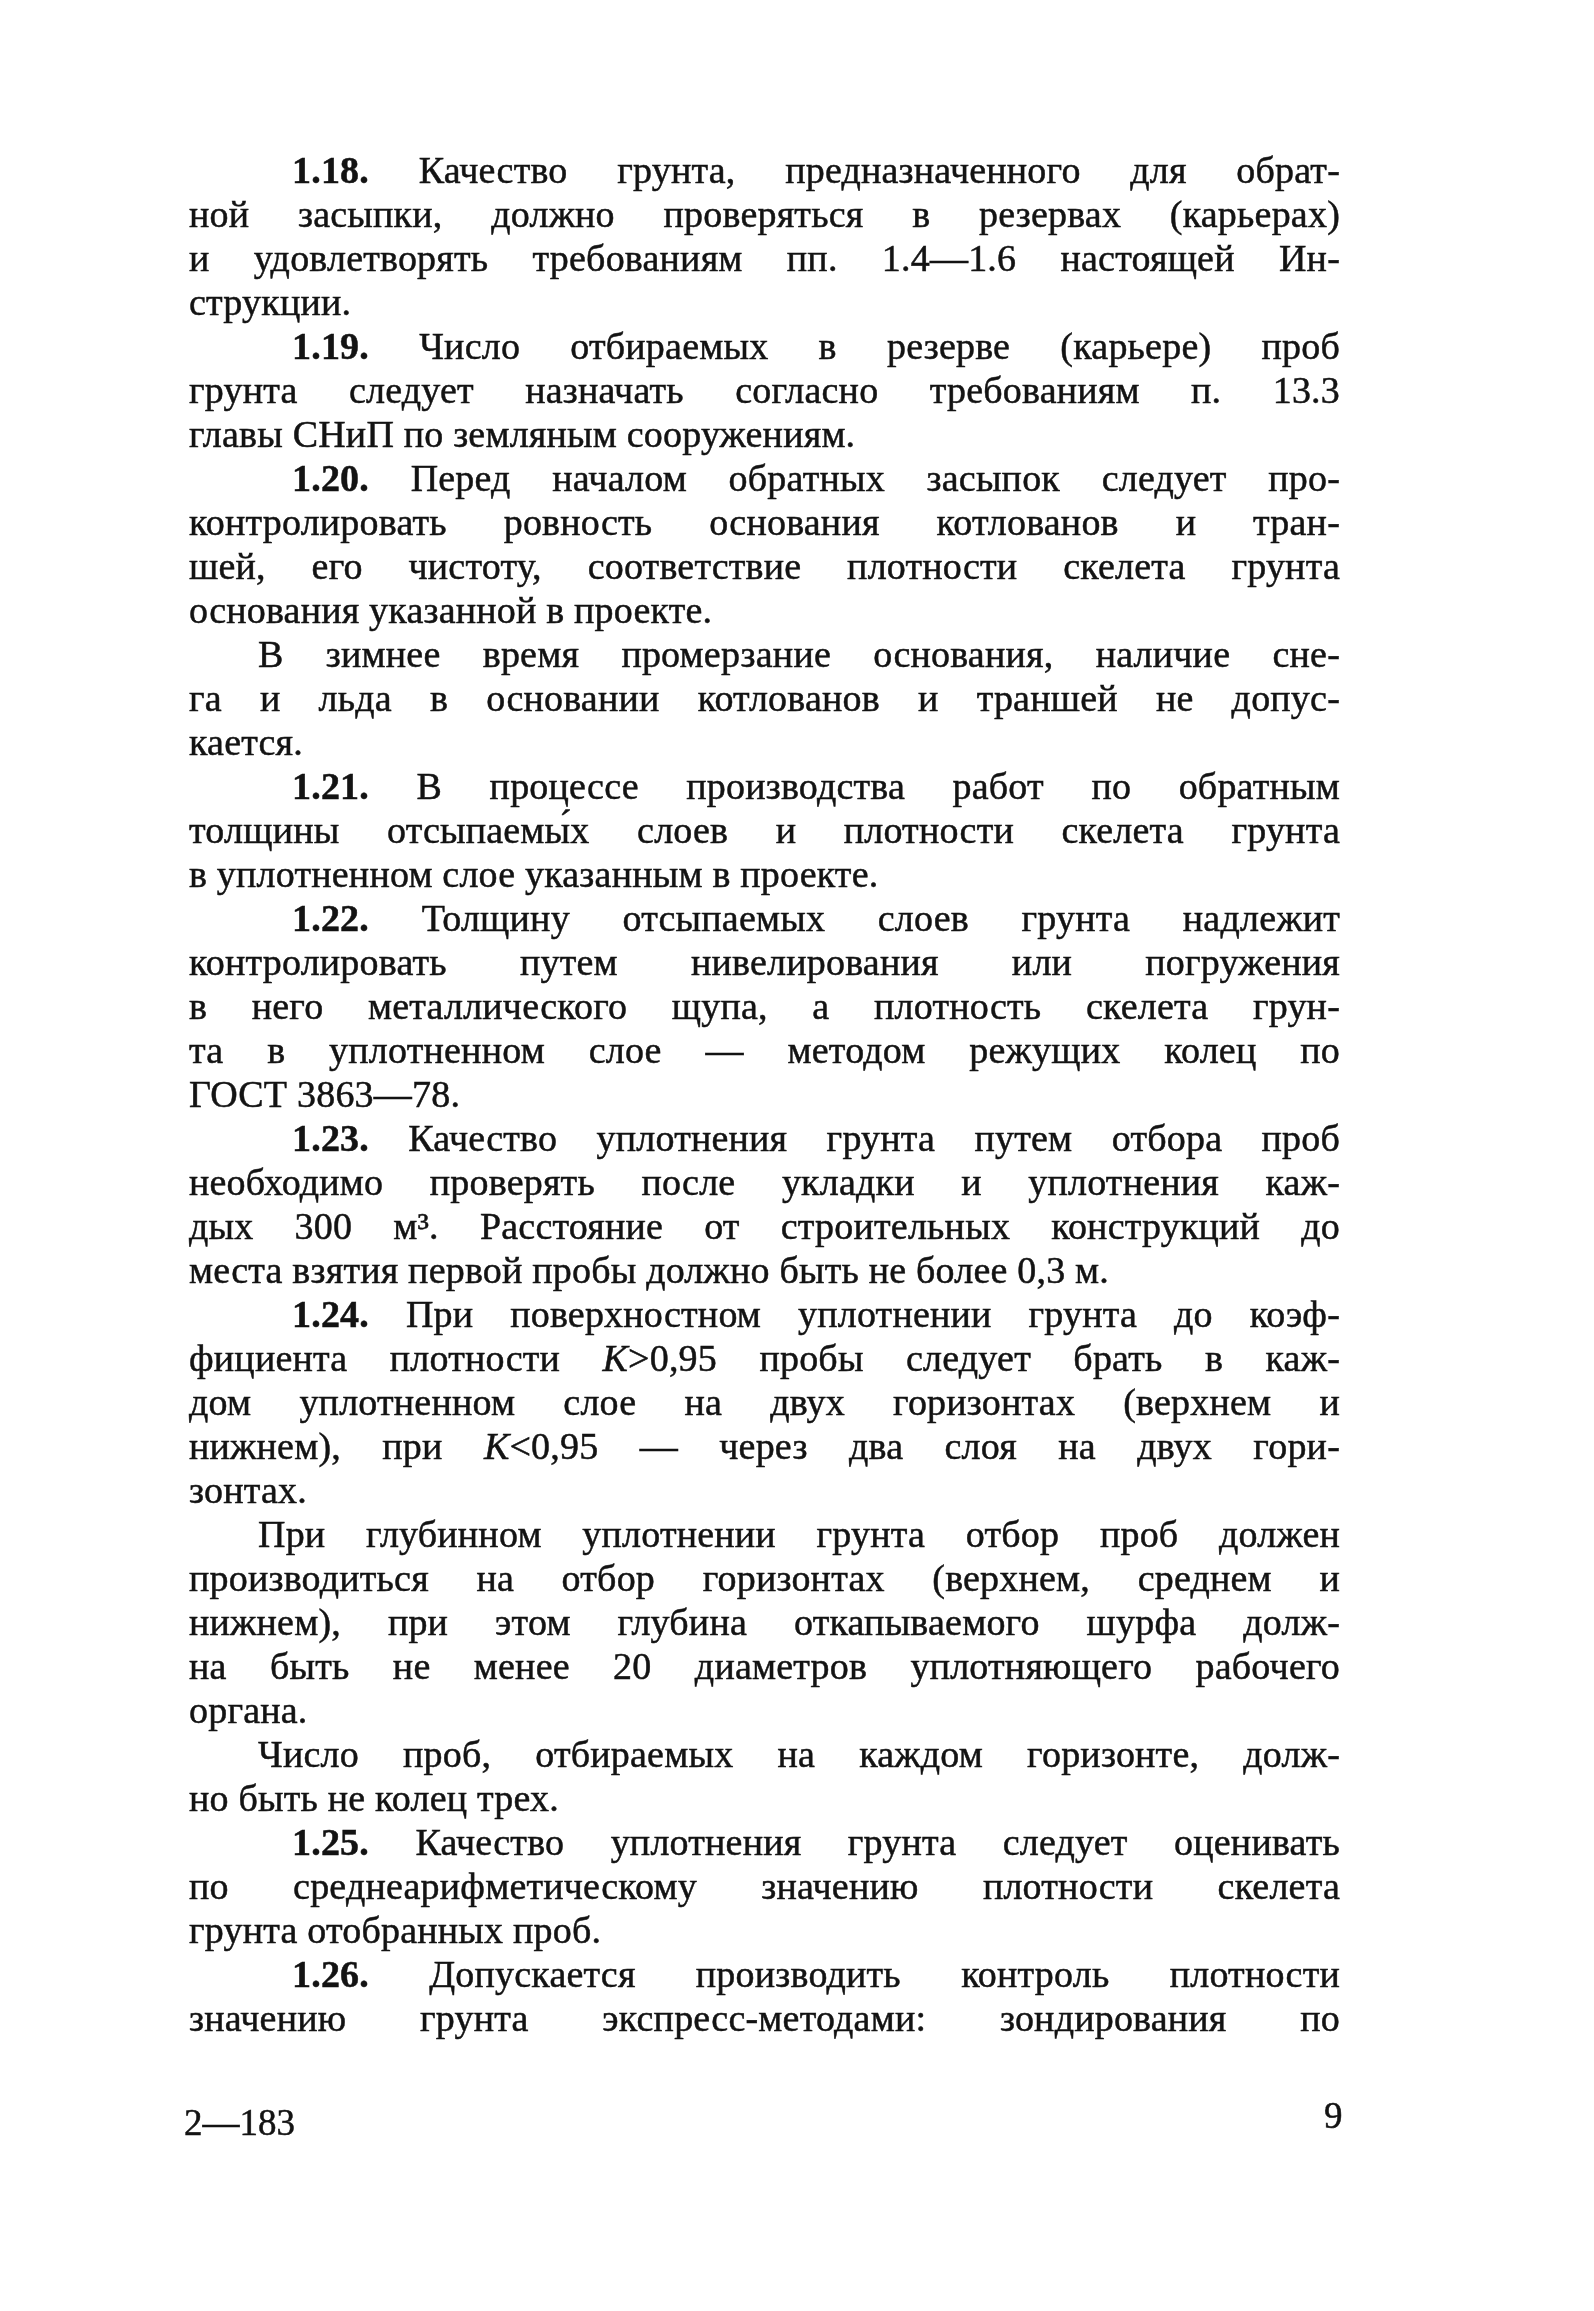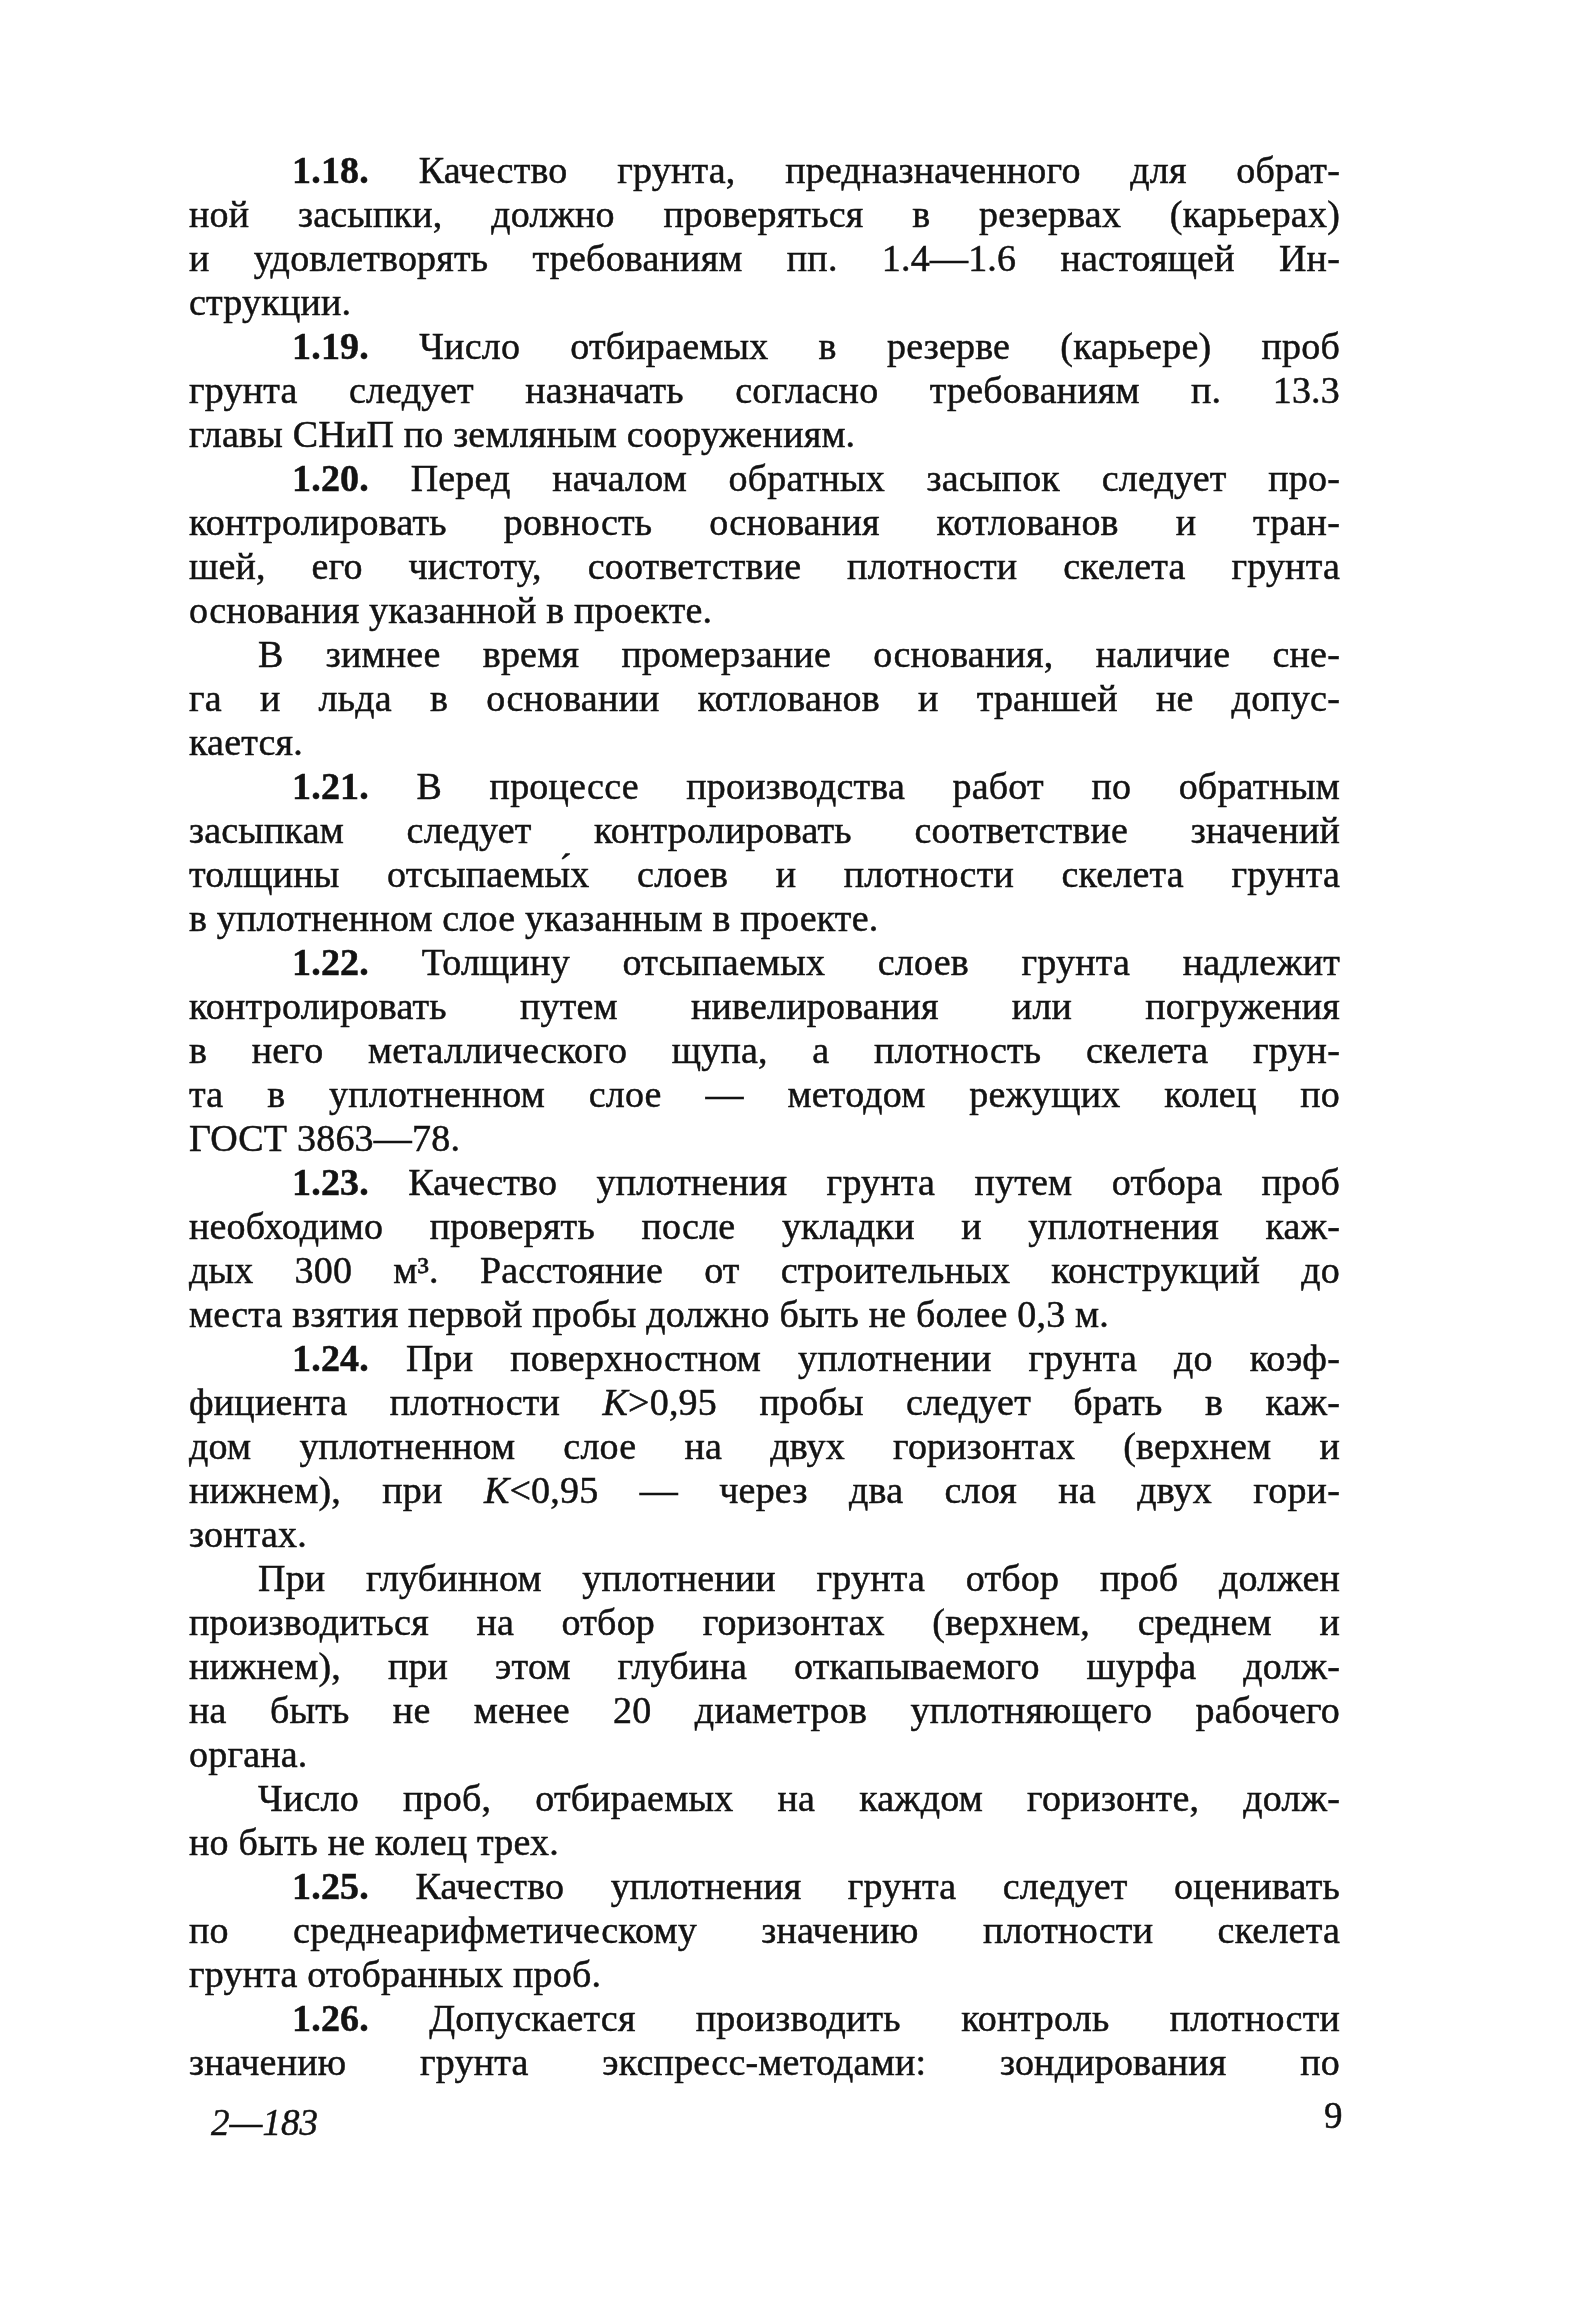--- a/index.html
+++ b/index.html
@@ -32,25 +32,24 @@
   .line.last {
     text-align-last: left;
   }
   .line.indent {
     text-indent: 69px;
   }
   .bold { font-weight: bold; margin-left: 34px; }
   .italic { font-style: italic; }
   .footer-sig {
     position: absolute;
-    left: 211px;
+    left: 184px;
     top: 2101px;
     font-size: 37px;
     line-height: 43px;
-    font-style: italic;
     -webkit-text-stroke: 0.5px #131313;
   }
   .footer-page {
     position: absolute;
     left: 1324px;
     top: 2094px;
     font-size: 37px;
     line-height: 43px;
     -webkit-text-stroke: 0.5px #131313;
   }
@@ -68,21 +67,20 @@
       <div class="line">грунта следует назначать согласно требованиям п. 13.3</div>
       <div class="line last">главы СНиП по земляным сооружениям.</div>
       <div class="line indent"><span class="bold">1.20.</span> Перед началом обратных засыпок следует про-</div>
       <div class="line">контролировать ровность основания котлованов и тран-</div>
       <div class="line">шей, его чистоту, соответствие плотности скелета грунта</div>
       <div class="line last">основания указанной в проекте.</div>
       <div class="line indent">В зимнее время промерзание основания, наличие сне-</div>
       <div class="line">га и льда в основании котлованов и траншей не допус-</div>
       <div class="line last">кается.</div>
       <div class="line indent"><span class="bold">1.21.</span> В процессе производства работ по обратным</div>
-      <div class="line">засыпкам следует контролировать соответствие значений</div>
       <div class="line">толщины отсыпаемы́х слоев и плотности скелета грунта</div>
       <div class="line last">в уплотненном слое указанным в проекте.</div>
       <div class="line indent"><span class="bold">1.22.</span> Толщину отсыпаемых слоев грунта надлежит</div>
       <div class="line">контролировать путем нивелирования или погружения</div>
       <div class="line">в него металлического щупа, а плотность скелета грун-</div>
       <div class="line">та в уплотненном слое — методом режущих колец по</div>
       <div class="line last">ГОСТ 3863—78.</div>
       <div class="line indent"><span class="bold">1.23.</span> Качество уплотнения грунта путем отбора проб</div>
       <div class="line">необходимо проверять после укладки и уплотнения каж-</div>
       <div class="line">дых 300 м³. Расстояние от строительных конструкций до</div>

